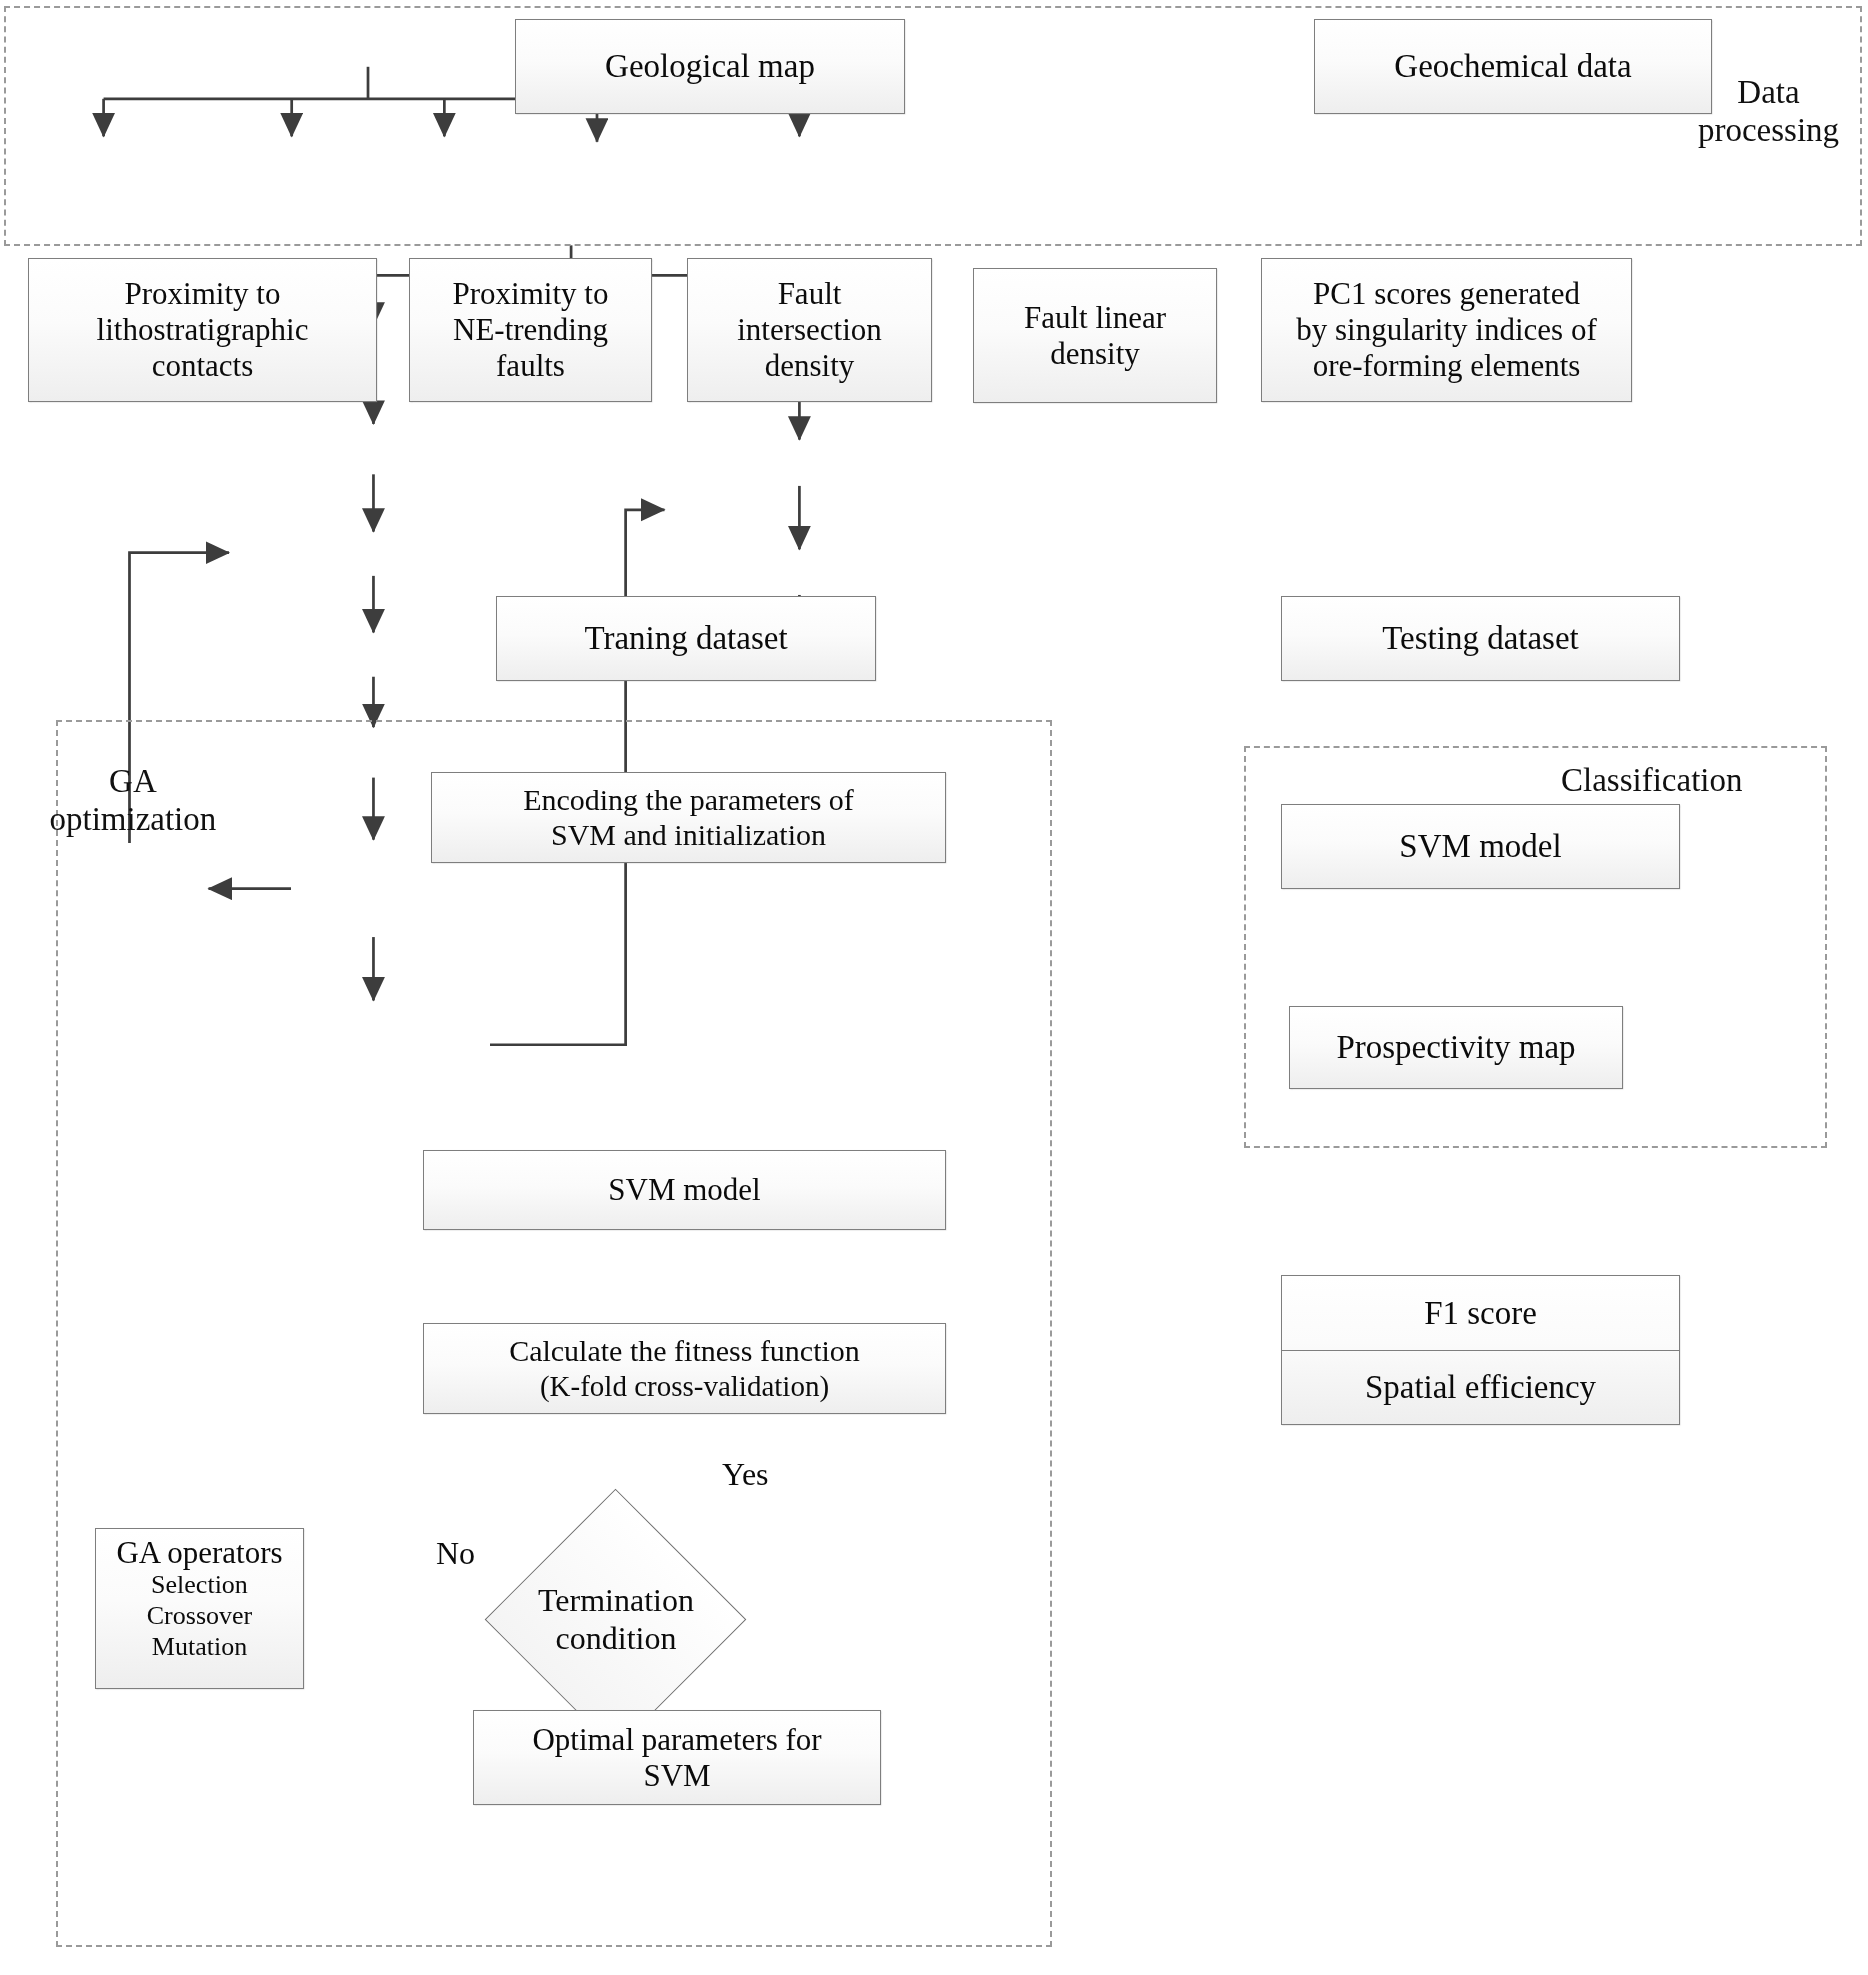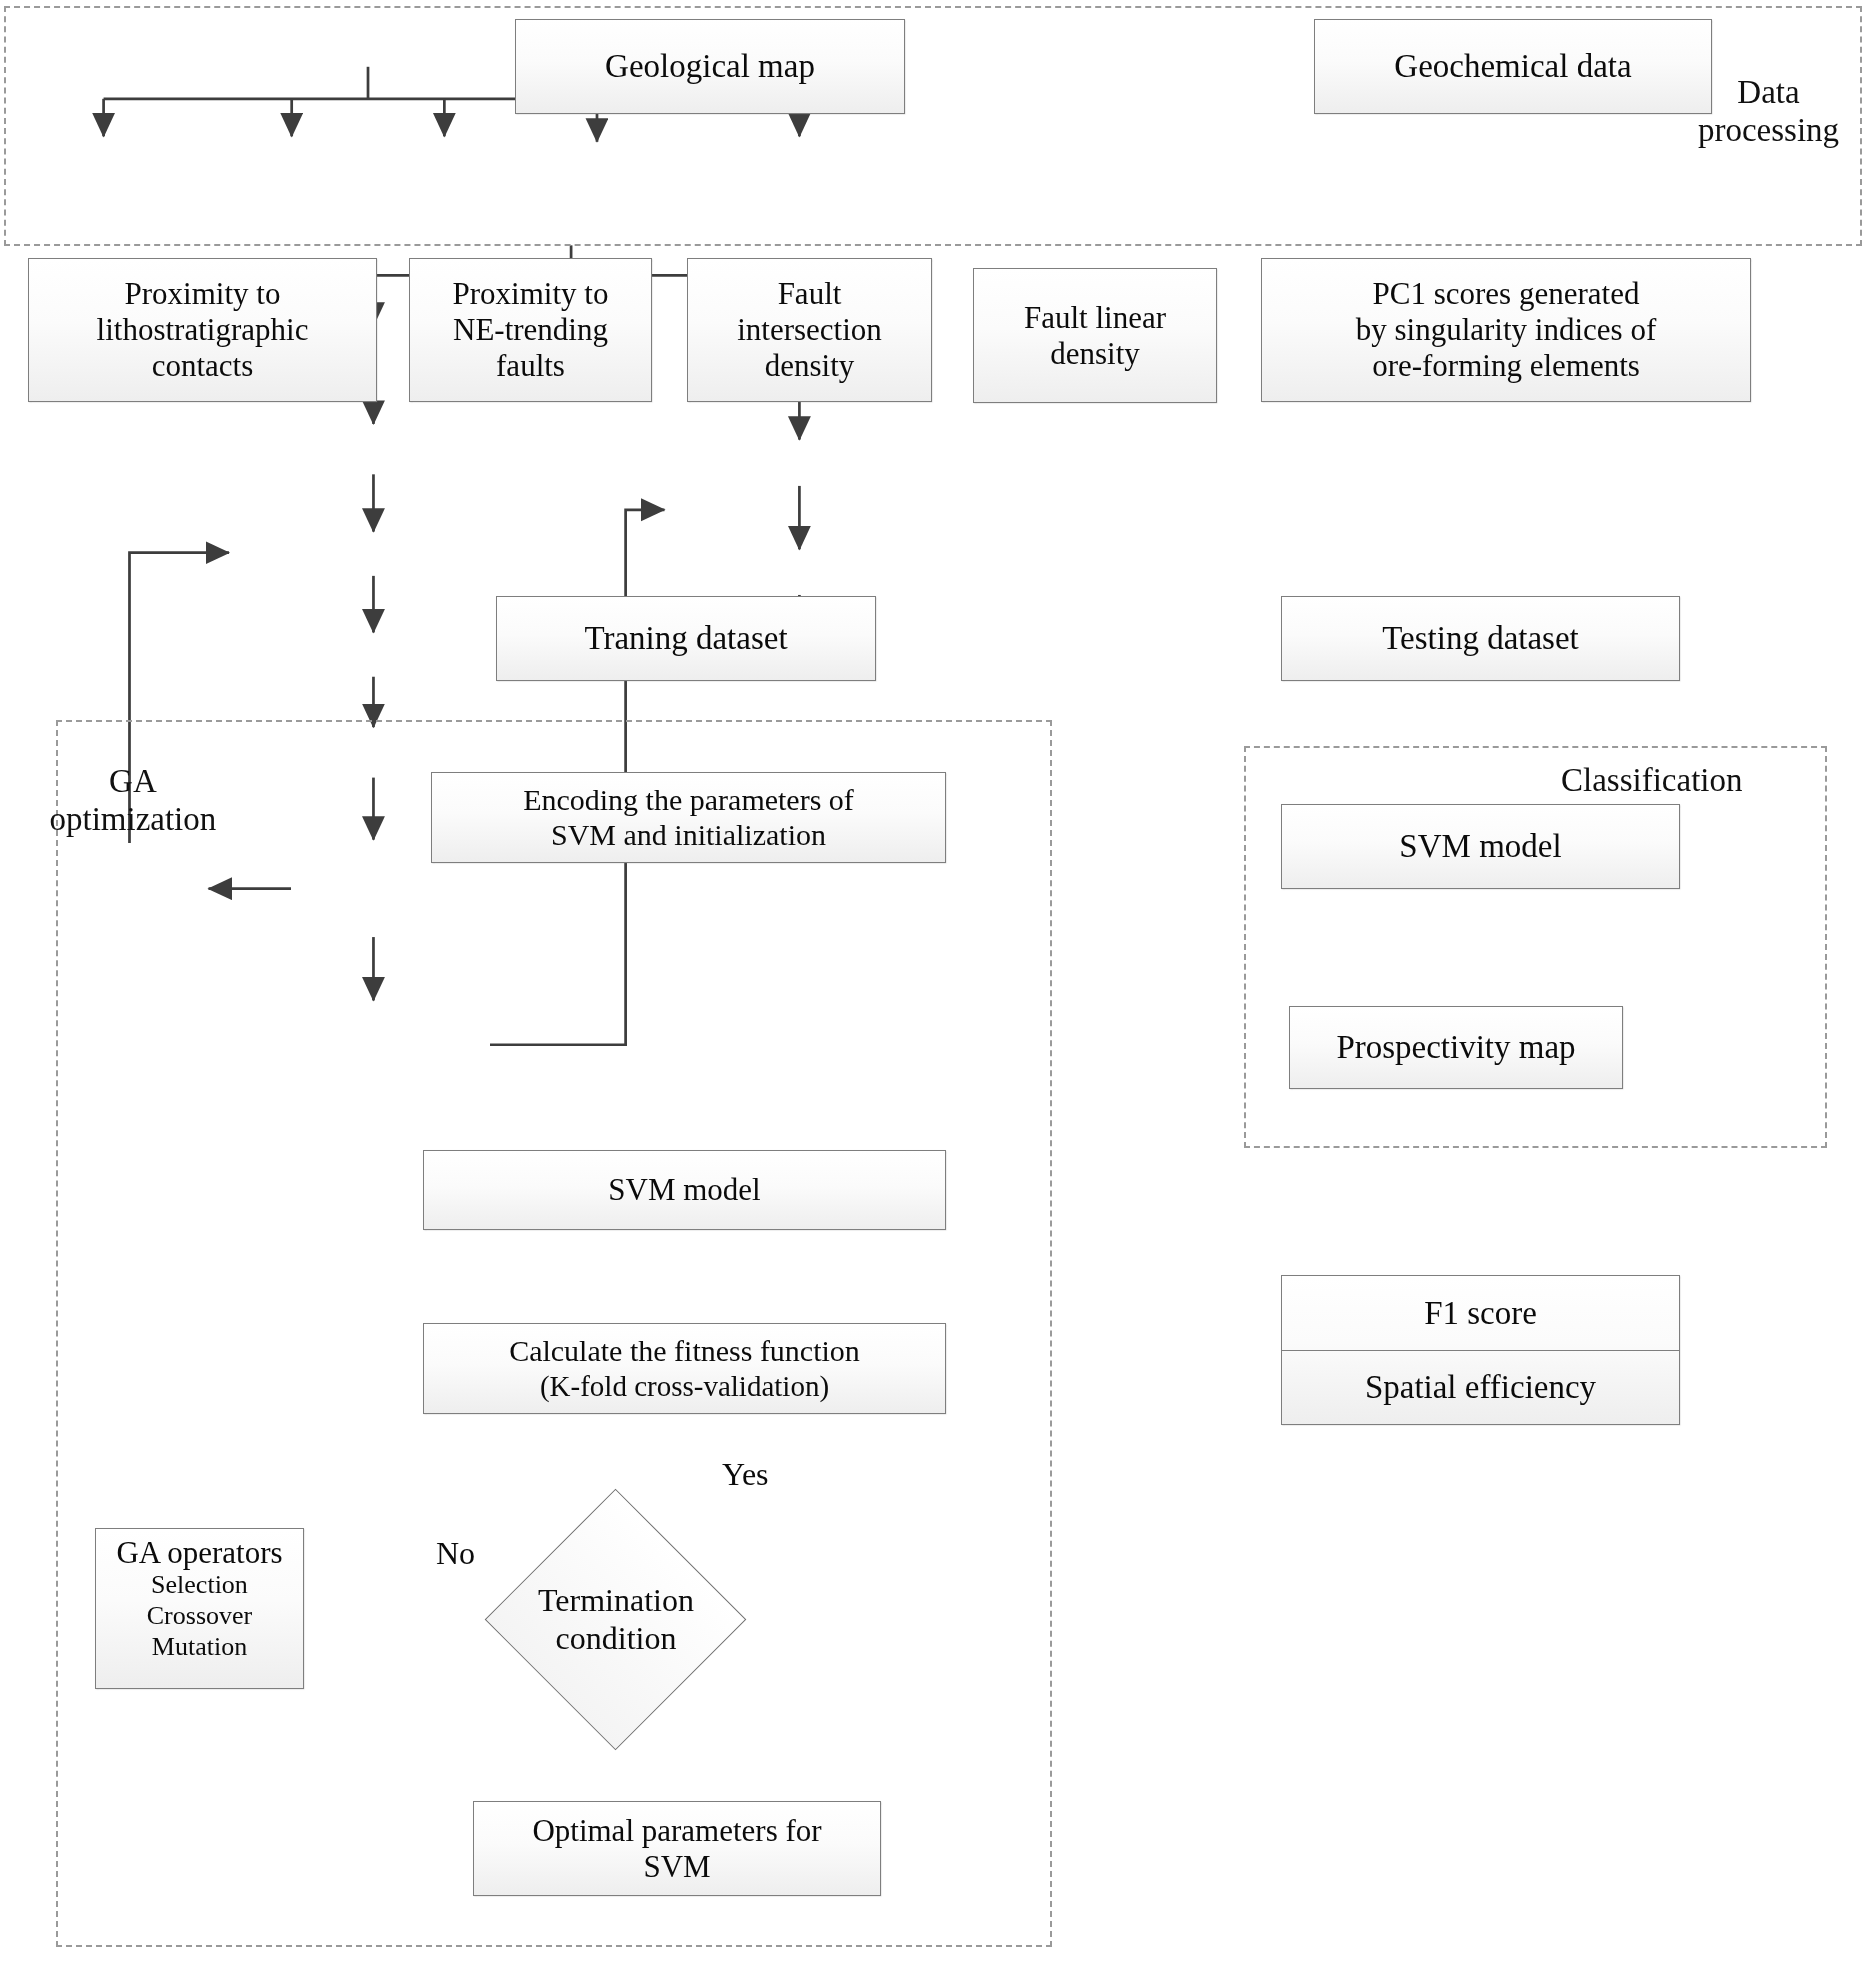--- a/index.html
+++ b/index.html
@@ -190,21 +190,21 @@
     <span class="line">Fault
 intersection
 density</span>
   </div>
 
   <div class="node t46" style="left:973px; top:268px; width:244px; height:135px;">
     <span class="line">Fault linear
 density</span>
   </div>
 
-  <div class="node t46" style="left:1261px; top:258px; width:490px; height:144px;">
+  <div class="node t46" style="left:1261px; top:258px; width:371px; height:144px;">
     <span class="line">PC1 scores generated
 by singularity indices of
 ore-forming elements</span>
   </div>
 
   <div class="node t49" style="left:496px; top:596px; width:380px; height:85px;">
     <span class="line">Traning dataset</span>
   </div>
 
   <div class="node t49" style="left:1281px; top:596px; width:399px; height:85px;">
@@ -232,21 +232,21 @@
 condition</div>
   </div>
 
   <div class="node" style="left:95px; top:1528px; width:209px; height:161px; justify-content:flex-start; padding-top:5.5px;">
     <span class="line t46">GA operators</span>
     <span class="line t38">Selection</span>
     <span class="line t38">Crossover</span>
     <span class="line t38">Mutation</span>
   </div>
 
-  <div class="node t46" style="left:473px; top:1801px; width:408px; height:95px;">
+  <div class="node t46" style="left:473px; top:1710px; width:408px; height:95px;">
     <span class="line">Optimal parameters for
 SVM</span>
   </div>
 
   <div class="node t49" style="left:1281px; top:804px; width:399px; height:85px;">
     <span class="line">SVM model</span>
   </div>
 
   <div class="node t49" style="left:1289px; top:1006px; width:334px; height:83px;">
     <span class="line">Prospectivity map</span>

